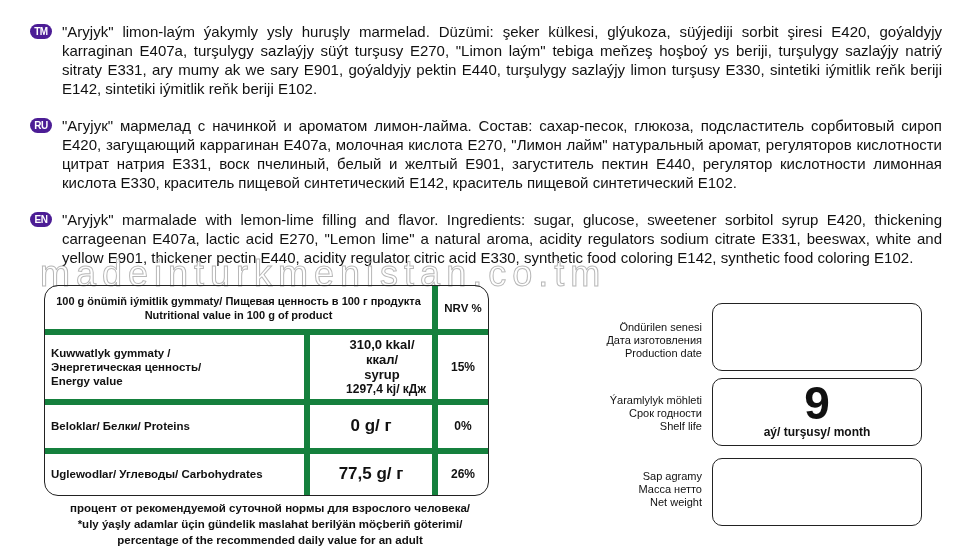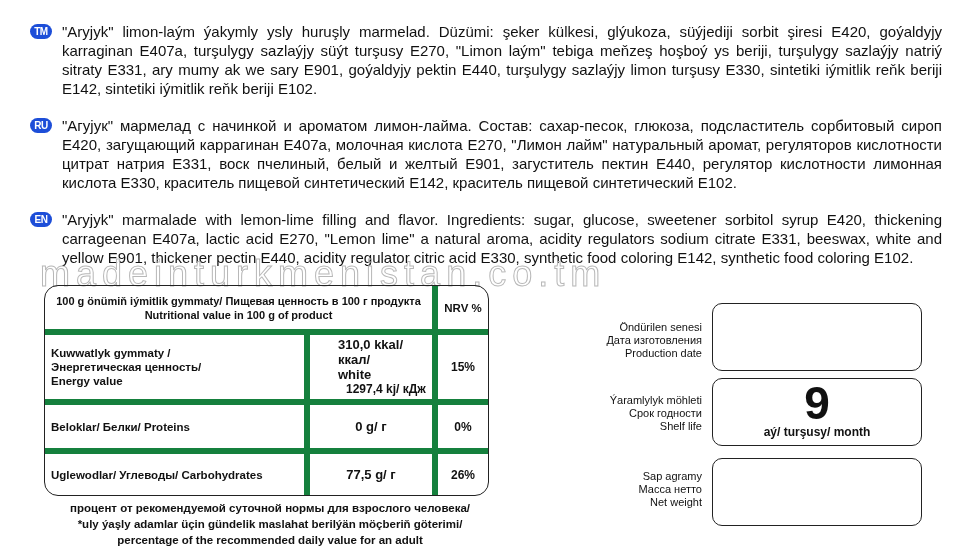--- a/index.html
+++ b/index.html
@@ -4,21 +4,21 @@
   <style>
     html, body { margin: 0; padding: 0; background: #ffffff; }
     body {
       width: 967px; height: 555px; position: relative; overflow: hidden;
       font-family: "Liberation Sans", sans-serif; color: #111;
     }
     .lang-block { position: absolute; left: 30px; width: 912px; }
     .badge {
       position: absolute; left: 0; top: 2px;
       width: 22px; height: 15px; border-radius: 8px;
-      background: #1d4ed8; color: #fff;
+      background: #4c1d95; color: #fff;
       font-size: 10px; font-weight: bold; line-height: 15px; text-align: center;
       letter-spacing: -0.5px;
     }
     .para {
       margin-left: 32px; font-size: 15px; line-height: 19px;
       text-align: justify; text-align-last: left;
     }
     #block-tm { top: 22px; }
     #block-ru { top: 116px; }
     #block-en { top: 210px; }
@@ -35,22 +35,22 @@
       border: 1.5px solid #222; border-radius: 14px; overflow: hidden;
       font-weight: bold; font-size: 11.5px;
     }
     .nutri table { width: 100%; height: 100%; border-collapse: collapse; }
     .nutri td { border: 6px solid #15803d; padding: 2px 6px; vertical-align: middle; }
     .nutri tr:first-child td { border-top: none; }
     .nutri tr:last-child td { border-bottom: none; }
     .nutri td:first-child { border-left: none; }
     .nutri td:last-child { border-right: none; text-align: center; width: 38px; font-size: 12px; }
     .nutri .head { text-align: center; font-size: 11px; line-height: 14px; }
-    .nutri .val { text-align: center; font-size: 13px; width: 110px; }
-    .nutri .energy-val { text-align: left; font-size: 13px; line-height: 15px; padding-left: 28px; }
+    .nutri .val { text-align: center; font-size: 17px; width: 110px; }
+    .nutri .energy-val { text-align: center; font-size: 13px; line-height: 15px; padding-left: 28px; }
     .nutri .lbl { line-height: 14px; }
 
     .footnote {
       position: absolute; left: 30px; top: 500px; width: 480px;
       text-align: center; font-weight: bold; font-size: 11.5px; line-height: 16px;
     }
 
     .field-row { position: absolute; left: 540px; width: 355px; height: 72px; }
     .field-label {
       position: absolute; left: 0; width: 162px; text-align: right;
@@ -100,21 +100,21 @@
       <td style="font-size:11.5px">NRV %</td>
     </tr>
     <tr style="height:52px">
       <td class="lbl">
         <div>Kuwwatlyk gymmaty /</div>
         <div>Энергетическая ценность/</div>
         <div>Energy value</div>
       </td>
       <td class="energy-val">
         <div>310,0 kkal/ ккал/</div>
-        <div>white</div>
+        <div>syrup</div>
         <div style="padding-left:8px;font-size:12px">1297,4 kj/ кДж</div>
       </td>
       <td>15%</td>
     </tr>
     <tr>
       <td>Beloklar/ Белки/ Proteins</td>
       <td class="val">0 g/ г</td>
       <td>0%</td>
     </tr>
     <tr>

